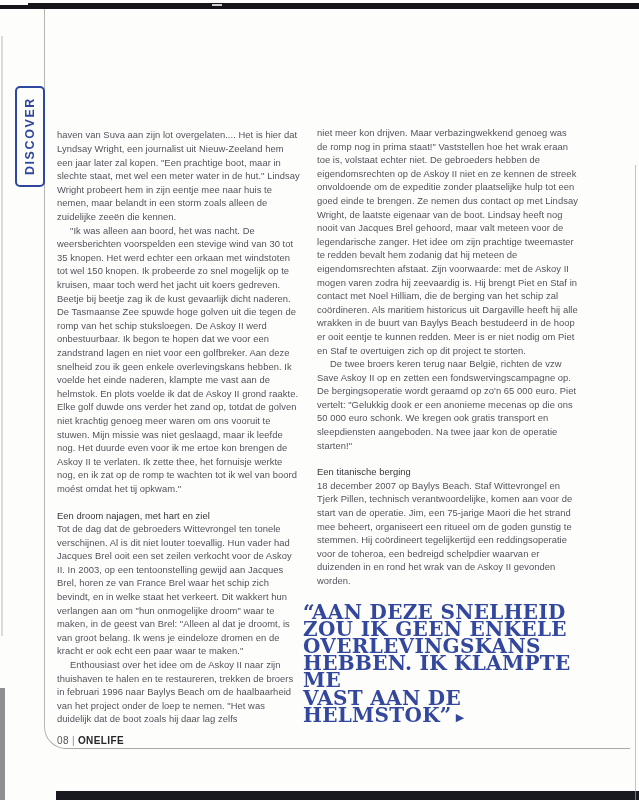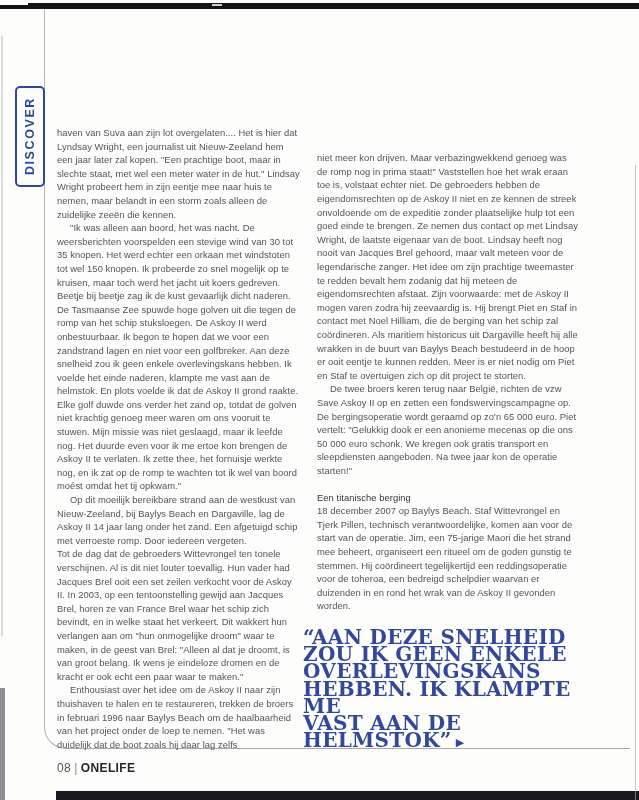--- a/index.html
+++ b/index.html
@@ -42,21 +42,21 @@
   .col-heading{margin:13px 0 0 0;font-size:9.4px;line-height:13.6px;color:#35353c;font-weight:normal;}
   
   .pullquote{
     margin:16px 0 0 -14px;width:300px;
     font-family:"DejaVu Serif",serif;font-weight:600;
     color:#33489c;font-size:20px;line-height:17.2px;letter-spacing:.3px;
   }
   .pullquote .q-text{white-space:pre-line;}
   .pullquote .arrow{font-size:11px;vertical-align:1px;margin-left:4px;font-family:"DejaVu Sans",sans-serif;}
   
-  .footer{position:absolute;left:57px;top:761px;font-size:12px;color:#55555a;letter-spacing:.4px;}
+  .footer{position:absolute;left:57px;top:735px;font-size:10px;color:#55555a;letter-spacing:.4px;}
   .footer .sep{margin:0 3px;color:#8a8a88;}
   .footer .mag{font-weight:bold;color:#26262b;}
 </style>
 </head>
 <body>
 
 <div class="page">
 
   <div class="topbar"></div>
   <div class="topbar-notch"></div>
@@ -65,21 +65,21 @@
   <div class="frame"></div>
 
   <div class="tab">
     <span class="tab-text">DISCOVER</span>
   </div>
 
   <div class="content">
     <div class="col col-left">
         <p class="body-p">haven van Suva aan zijn lot overgelaten.... Het is hier dat Lyndsay Wright, een journalist uit Nieuw-Zeeland hem een jaar later zal kopen. "Een prachtige boot, maar in slechte staat, met wel een meter water in de hut." Lindsay Wright probeert hem in zijn eentje mee naar huis te nemen, maar belandt in een storm zoals alleen de zuidelijke zeeën die kennen.</p>
         <p class="body-p indent">"Ik was alleen aan boord, het was nacht. De weersberichten voorspelden een stevige wind van 30 tot 35 knopen. Het werd echter een orkaan met windstoten tot wel 150 knopen. Ik probeerde zo snel mogelijk op te kruisen, maar toch werd het jacht uit koers gedreven. Beetje bij beetje zag ik de kust gevaarlijk dicht naderen. De Tasmaanse Zee spuwde hoge golven uit die tegen de romp van het schip stuksloegen. De Askoy II werd onbestuurbaar. Ik begon te hopen dat we voor een zandstrand lagen en niet voor een golfbreker. Aan deze snelheid zou ik geen enkele overlevingskans hebben. Ik voelde het einde naderen, klampte me vast aan de helmstok. En plots voelde ik dat de Askoy II grond raakte. Elke golf duwde ons verder het zand op, totdat de golven niet krachtig genoeg meer waren om ons vooruit te stuwen. Mijn missie was niet geslaagd, maar ik leefde nog. Het duurde even voor ik me ertoe kon brengen de Askoy II te verlaten. Ik zette thee, het fornuisje werkte nog, en ik zat op de romp te wachten tot ik wel van boord moést omdat het tij opkwam."</p>
-        <p class="body-p indent">Op dit moeilijk bereikbare strand aan de westkust van Nieuw-Zeeland, bij Baylys Beach en Dargaville, lag de Askoy II 14 jaar lang onder het zand. Een afgetuigd schip met verroeste romp. Door iedereen vergeten.</p>
+        <h3 class="col-heading">Een droom najagen, met hart en ziel</h3>
         <p class="body-p">Tot de dag dat de gebroeders Wittevrongel ten tonele verschijnen. Al is dit niet louter toevallig. Hun vader had Jacques Brel ooit een set zeilen verkocht voor de Askoy II. In 2003, op een tentoonstelling gewijd aan Jacques Brel, horen ze van France Brel waar het schip zich bevindt, en in welke staat het verkeert. Dit wakkert hun verlangen aan om "hun onmogelijke droom" waar te maken, in de geest van Brel: "Alleen al dat je droomt, is van groot belang. Ik wens je eindeloze dromen en de kracht er ook echt een paar waar te maken."</p>
         <p class="body-p indent">Enthousiast over het idee om de Askoy II naar zijn thuishaven te halen en te restaureren, trekken de broers in februari 1996 naar Baylys Beach om de haalbaarheid van het project onder de loep te nemen. "Het was duidelijk dat de boot zoals hij daar lag zelfs</p>
       </div>
     <div class="col col-right">
       <div>
           <p class="body-p">niet meer kon drijven. Maar verbazingwekkend genoeg was de romp nog in prima staat!" Vaststellen hoe het wrak eraan toe is, volstaat echter niet. De gebroeders hebben de eigendomsrechten op de Askoy II niet en ze kennen de streek onvoldoende om de expeditie zonder plaatselijke hulp tot een goed einde te brengen. Ze nemen dus contact op met Lindsay Wright, de laatste eigenaar van de boot. Lindsay heeft nog nooit van Jacques Brel gehoord, maar valt meteen voor de legendarische zanger. Het idee om zijn prachtige tweemaster te redden bevalt hem zodanig dat hij meteen de eigendomsrechten afstaat. Zijn voorwaarde: met de Askoy II mogen varen zodra hij zeevaardig is. Hij brengt Piet en Staf in contact met Noel Hilliam, die de berging van het schip zal coördineren. Als maritiem historicus uit Dargaville heeft hij alle wrakken in de buurt van Baylys Beach bestudeerd in de hoop er ooit eentje te kunnen redden. Meer is er niet nodig om Piet en Staf te overtuigen zich op dit project te storten.</p>
           <p class="body-p indent">De twee broers keren terug naar België, richten de vzw Save Askoy II op en zetten een fondswervingscampagne op. De bergingsoperatie wordt geraamd op zo'n 65 000 euro. Piet vertelt: "Gelukkig dook er een anonieme mecenas op die ons 50 000 euro schonk. We kregen ook gratis transport en sleepdiensten aangeboden. Na twee jaar kon de operatie starten!"</p>
           <h3 class="col-heading">Een titanische berging</h3>
           <p class="body-p">18 december 2007 op Baylys Beach. Staf Wittevrongel en Tjerk Pillen, technisch verantwoordelijke, komen aan voor de start van de operatie. Jim, een 75-jarige Maori die het strand mee beheert, organiseert een ritueel om de goden gunstig te stemmen. Hij coördineert tegelijkertijd een reddingsoperatie voor de toheroa, een bedreigd schelpdier waarvan er duizenden in en rond het wrak van de Askoy II gevonden worden.</p>
         </div>

